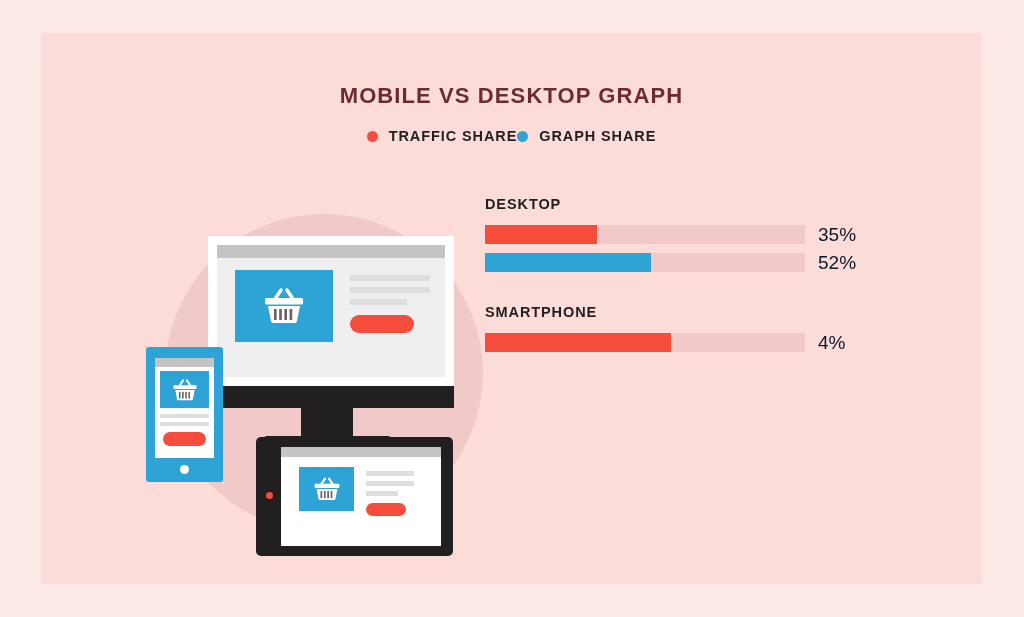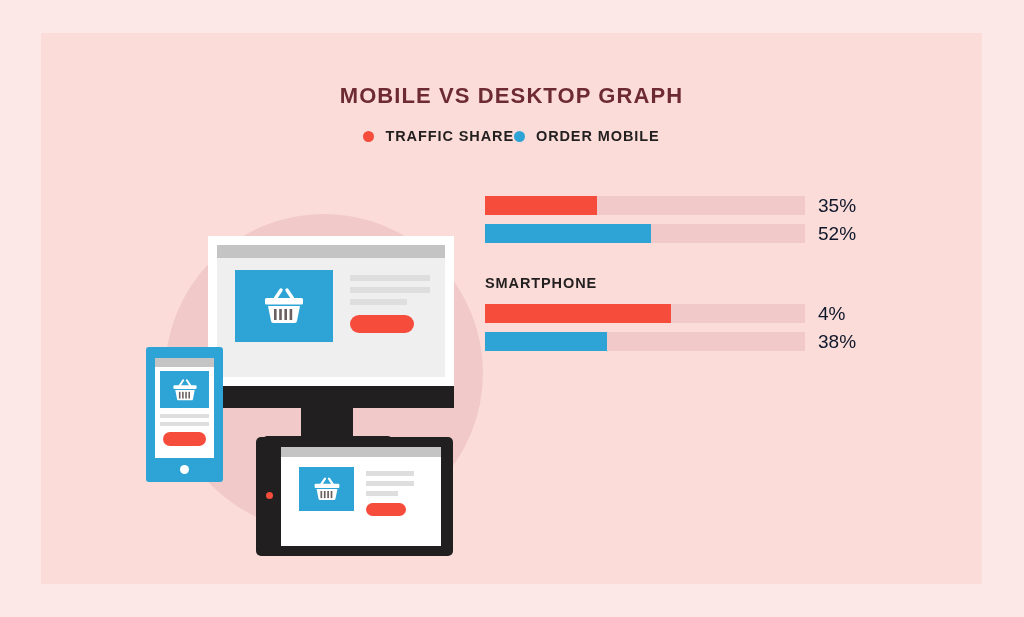--- a/index.html
+++ b/index.html
@@ -272,21 +272,21 @@
 
     <div id="title">MOBILE VS DESKTOP GRAPH</div>
 
     <div id="legend">
       <div class="legend-item">
         <span class="legend-dot" style="background:#f54c3c"></span>
         <span class="legend-label">TRAFFIC SHARE</span>
       </div>
       <div class="legend-item">
         <span class="legend-dot" style="background:#2ea3d6"></span>
-        <span class="legend-label">ORDER MOBILE</span>
+        <span class="legend-label">GRAPH SHARE</span>
       </div>
     </div>
 
     <div id="illustration">
       <div id="circle-bg"></div>
 
       <div id="monitor">
         <div class="screen-inner">
           <div class="screen-topbar"></div>
           <div class="screen-hero" style="left:18px; top:25px; width:98px; height:72px;">
@@ -350,20 +350,21 @@
           <div class="txt-line" style="left:85px; top:34px; width:48px; height:5px;"></div>
           <div class="txt-line" style="left:85px; top:44px; width:32px; height:5px;"></div>
           <div class="cta" style="left:85px; top:56px; width:40px; height:13px; border-radius:7px;"></div>
         </div>
       </div>
     </div>
 
     <div id="bars">
 
       <div class="bar-group">
+        <div class="group-label">DESKTOP</div>
         <div class="bar-row">
           <div class="bar-track">
             <div class="bar-fill" style="width:35%; background:#f54c3c;"></div>
           </div>
           <div class="bar-value">35%</div>
         </div>
         <div class="bar-row">
           <div class="bar-track">
             <div class="bar-fill" style="width:52%; background:#2ea3d6;"></div>
           </div>
@@ -372,25 +373,19 @@
       </div>
 
       <div class="bar-group">
         <div class="group-label">SMARTPHONE</div>
         <div class="bar-row">
           <div class="bar-track">
             <div class="bar-fill" style="width:58%; background:#f54c3c;"></div>
           </div>
           <div class="bar-value">4%</div>
         </div>
-        <div class="bar-row">
-          <div class="bar-track">
-            <div class="bar-fill" style="width:38%; background:#2ea3d6;"></div>
-          </div>
-          <div class="bar-value">38%</div>
-        </div>
       </div>
 
 
     </div>
 
   </div>
 </div>
 
 </body></html>

